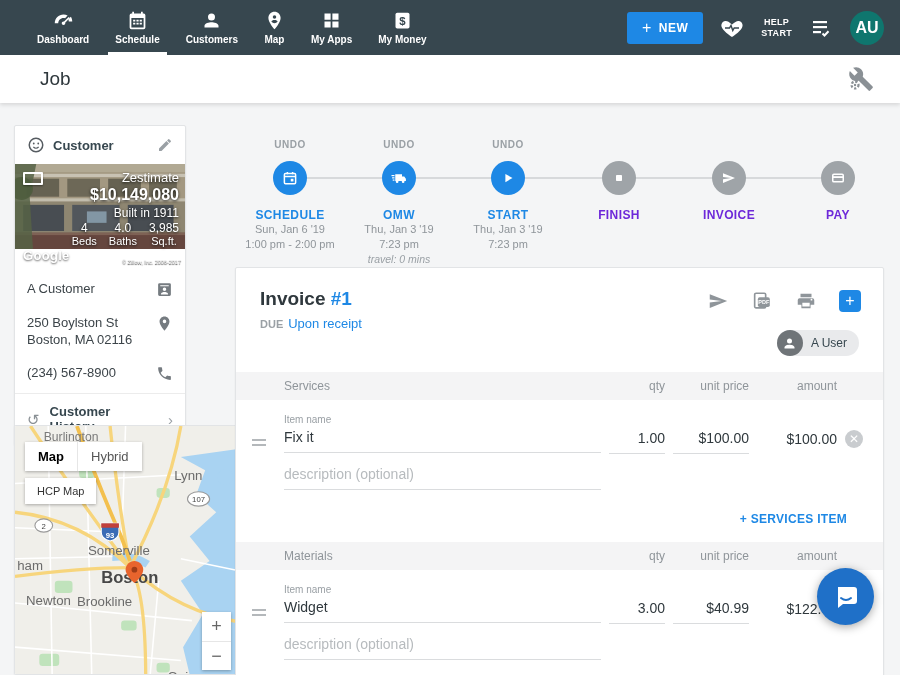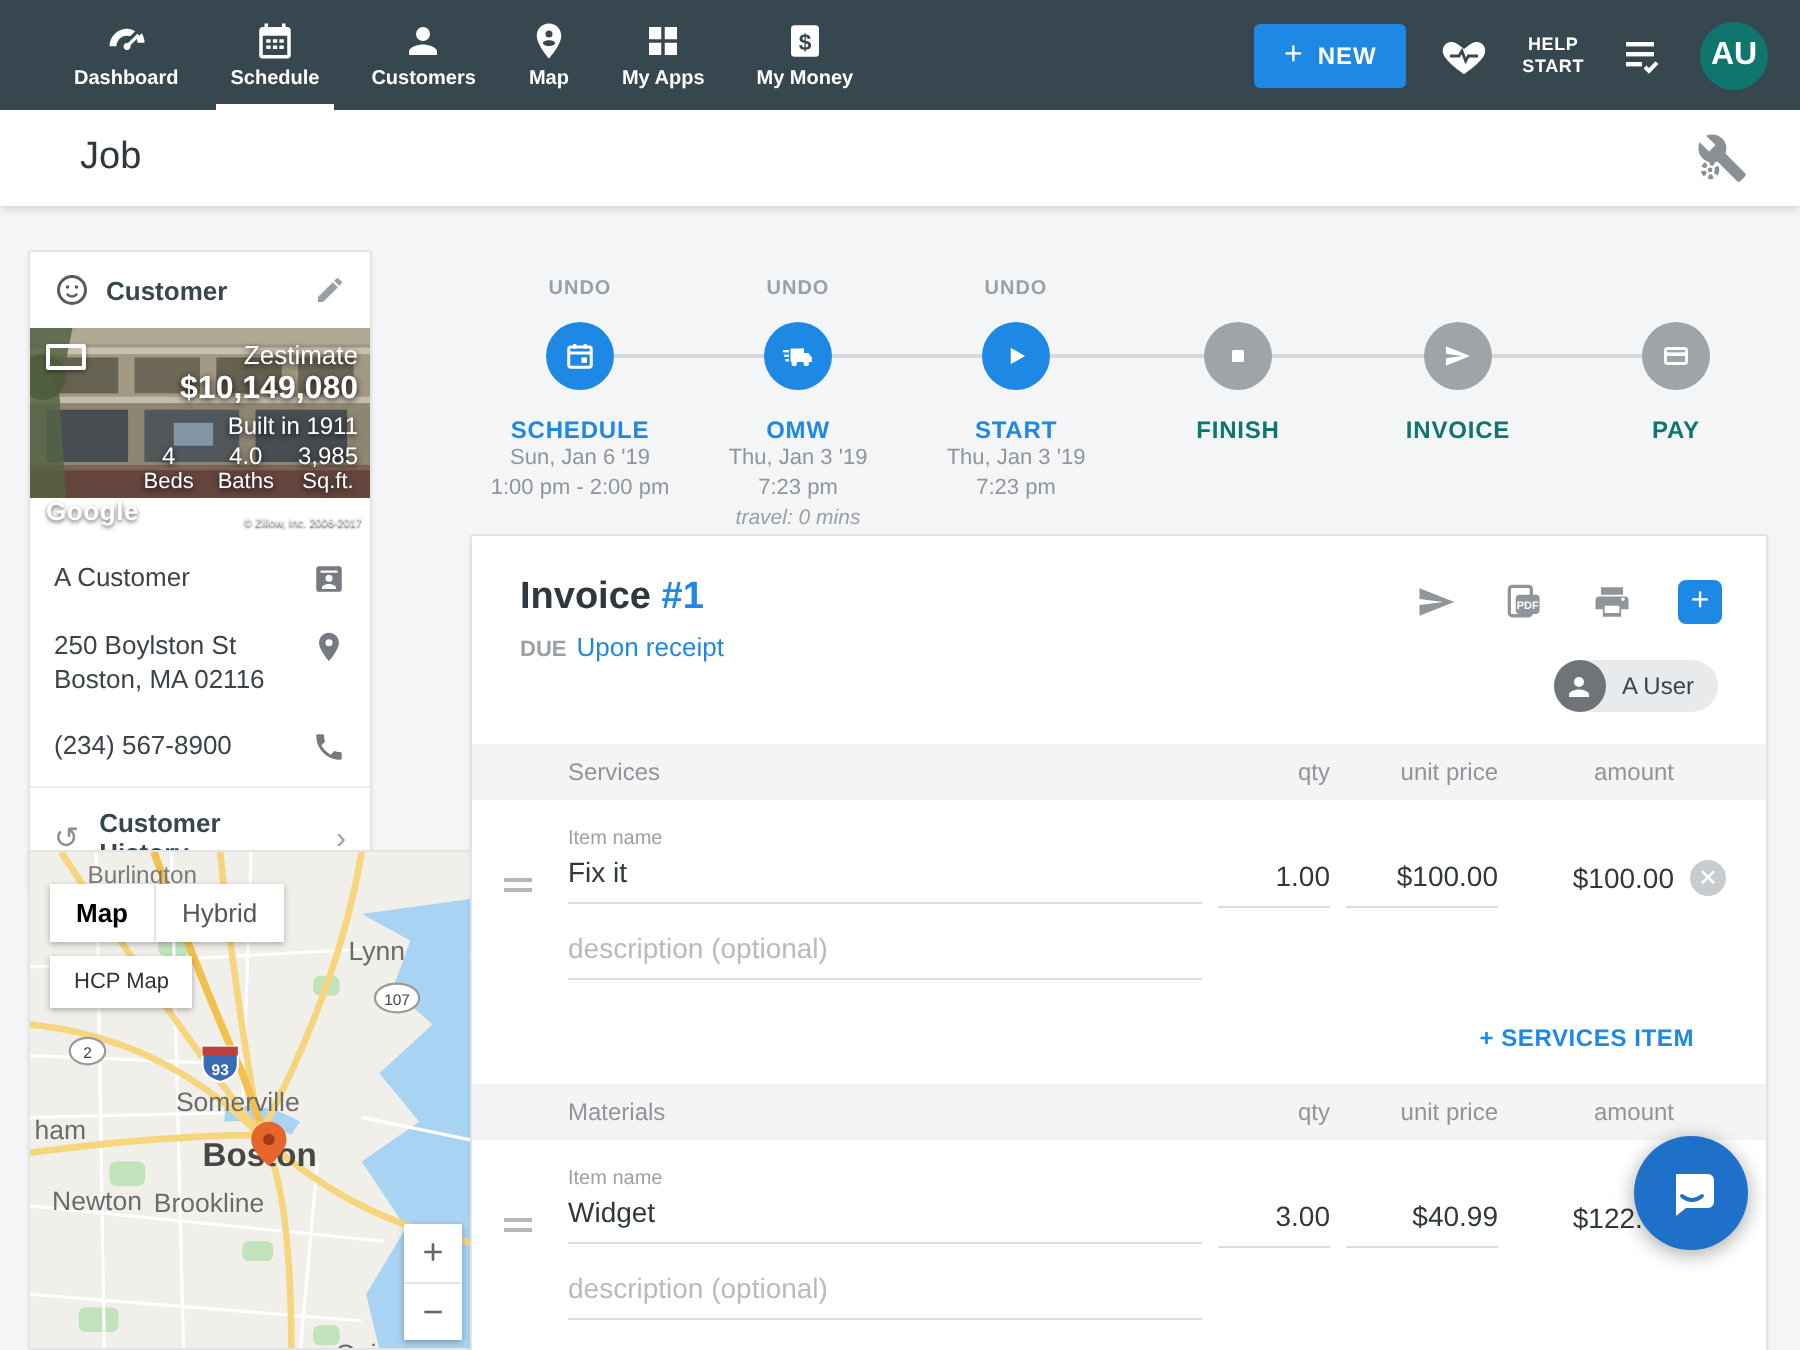--- a/index.html
+++ b/index.html
@@ -86,21 +86,21 @@
   .step { position:absolute; top:0; width:120px; display:flex; flex-direction:column; align-items:center;}
   .step .undo { height:22px; font-size:10px; font-weight:bold; letter-spacing:.5px;
                 color:#9aa0a5; cursor:pointer; }
   .step .circ { width:34px; height:34px; border-radius:50%; display:flex; align-items:center;
                 justify-content:center; cursor:pointer; }
   .step .circ.done { background:#1e88e5; }
   .step .circ.todo { background:#9fa4a8; }
   .step .circ svg { width:18px; height:18px; }
   .step .slabel { margin-top:13px; font-size:12px; font-weight:bold; letter-spacing:.4px; }
   .step .slabel.done { color:#1e88e5; }
-  .step .slabel.todo { color:#0f766e; }
+  .step .slabel.todo { color:#6d28d9; }
   .step .sdate { font-size:11px; color:#8f959a; line-height:15px; }
   .step .snote { font-size:10.5px; font-style:italic; color:#9aa0a5; line-height:15px;}
 
   
   .invoice-card { left:235px; top:267px; width:649px; height:440px; }
   .inv-head { position:relative; height:104px; }
   .inv-title { position:absolute; left:24px; top:20px; font-size:19px; font-weight:bold; color:#2f383d;}
   .inv-title .num { color:#1e88e5; }
   .inv-due { position:absolute; left:24px; top:48px; font-size:13px; }
   .inv-due .dl { font-size:11px; font-weight:bold; color:#9aa0a5; margin-right:5px;}

